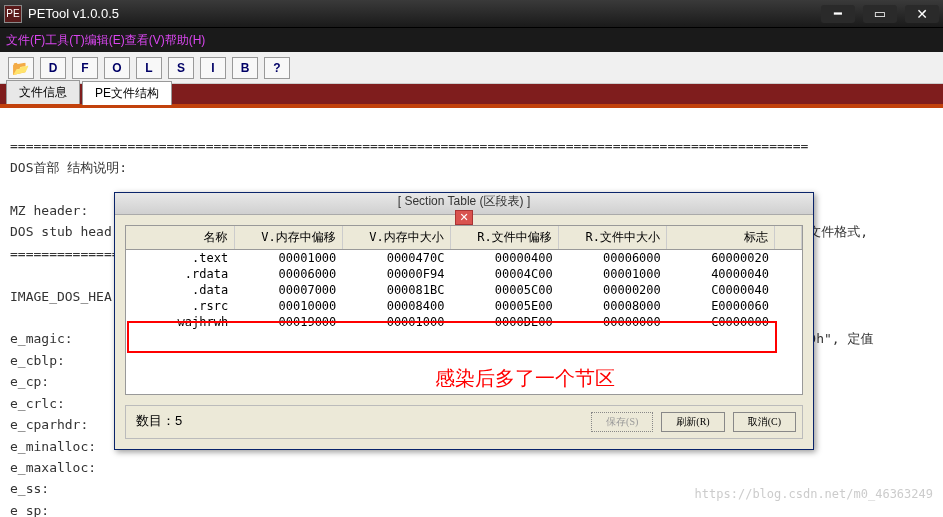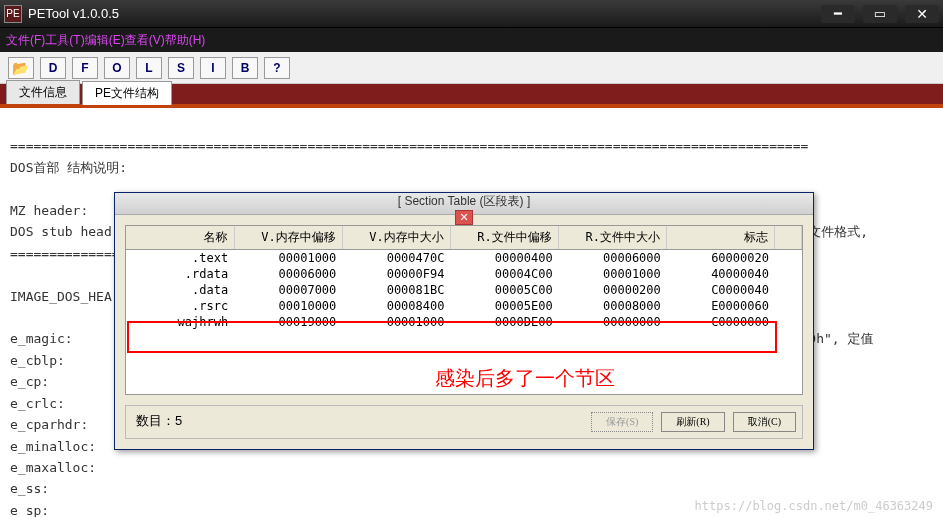--- a/index.html
+++ b/index.html
@@ -109,21 +109,21 @@
   color: #333;
   line-height: 1.65;
   white-space: pre;
   position: relative;
   height: calc(100% - 108px);
   overflow: hidden;
 }
 .watermark {
   position: absolute;
   right: 10px;
-  bottom: 0;
+  bottom: 12px;
   color: #ccc;
   font-size: 12px;
 }
 
 
 .dialog {
   position: absolute;
   left: 114px;
   top: 192px;
   width: 700px;

